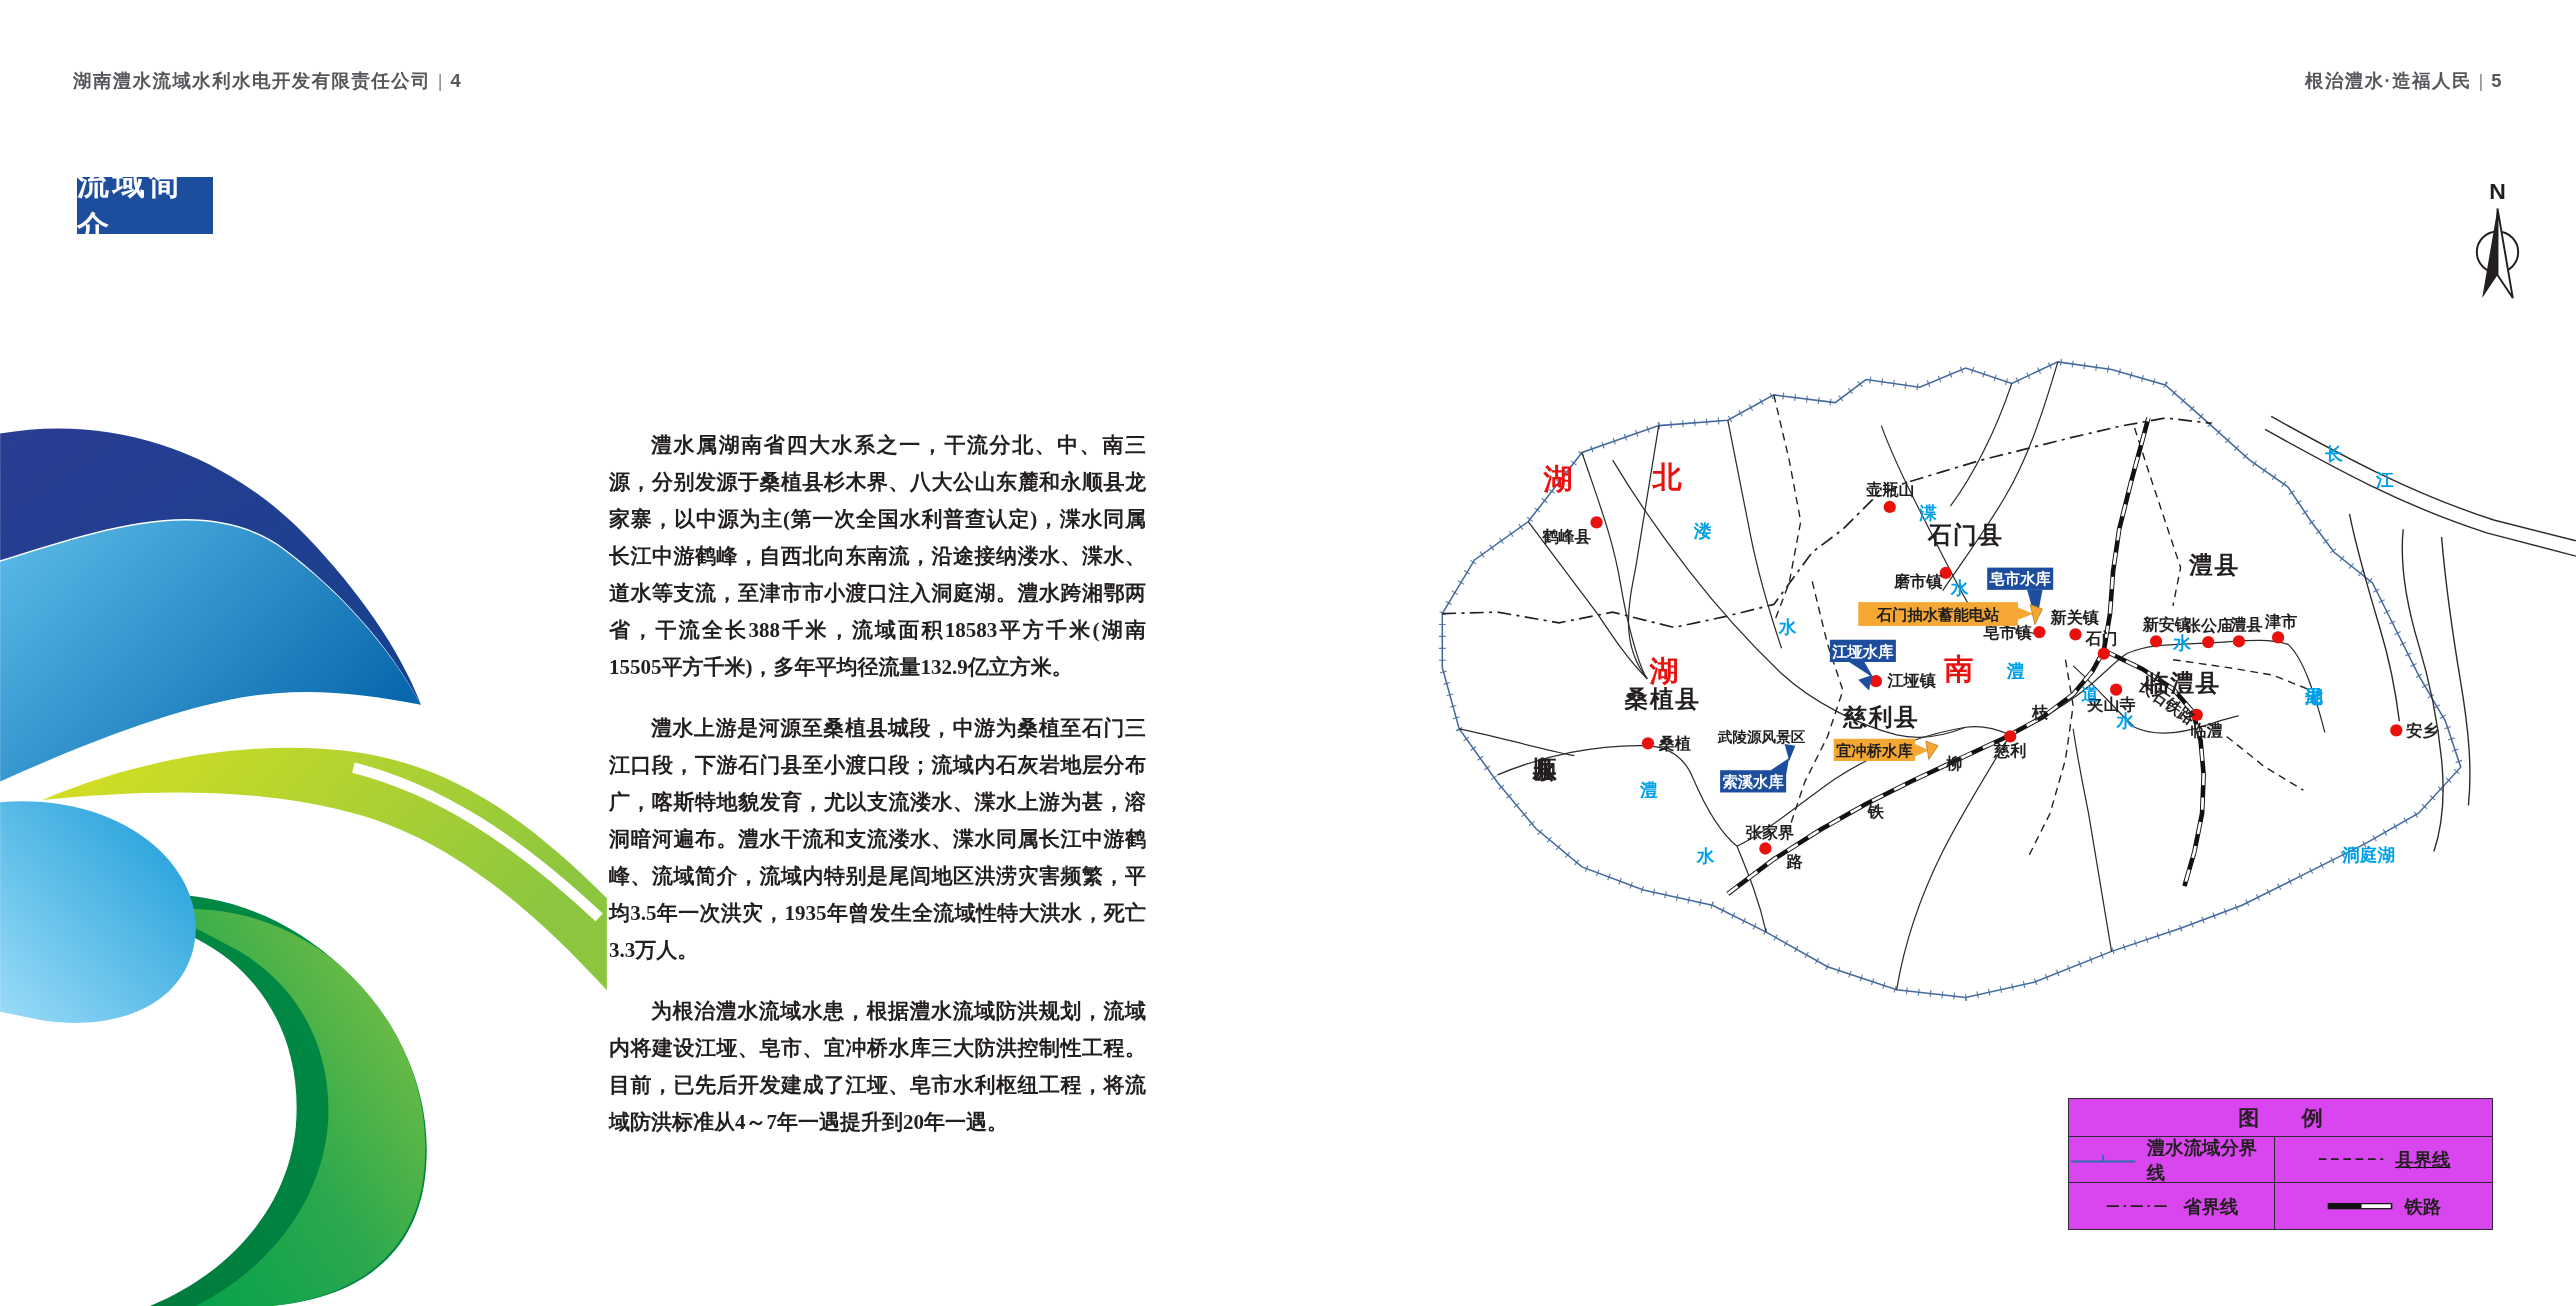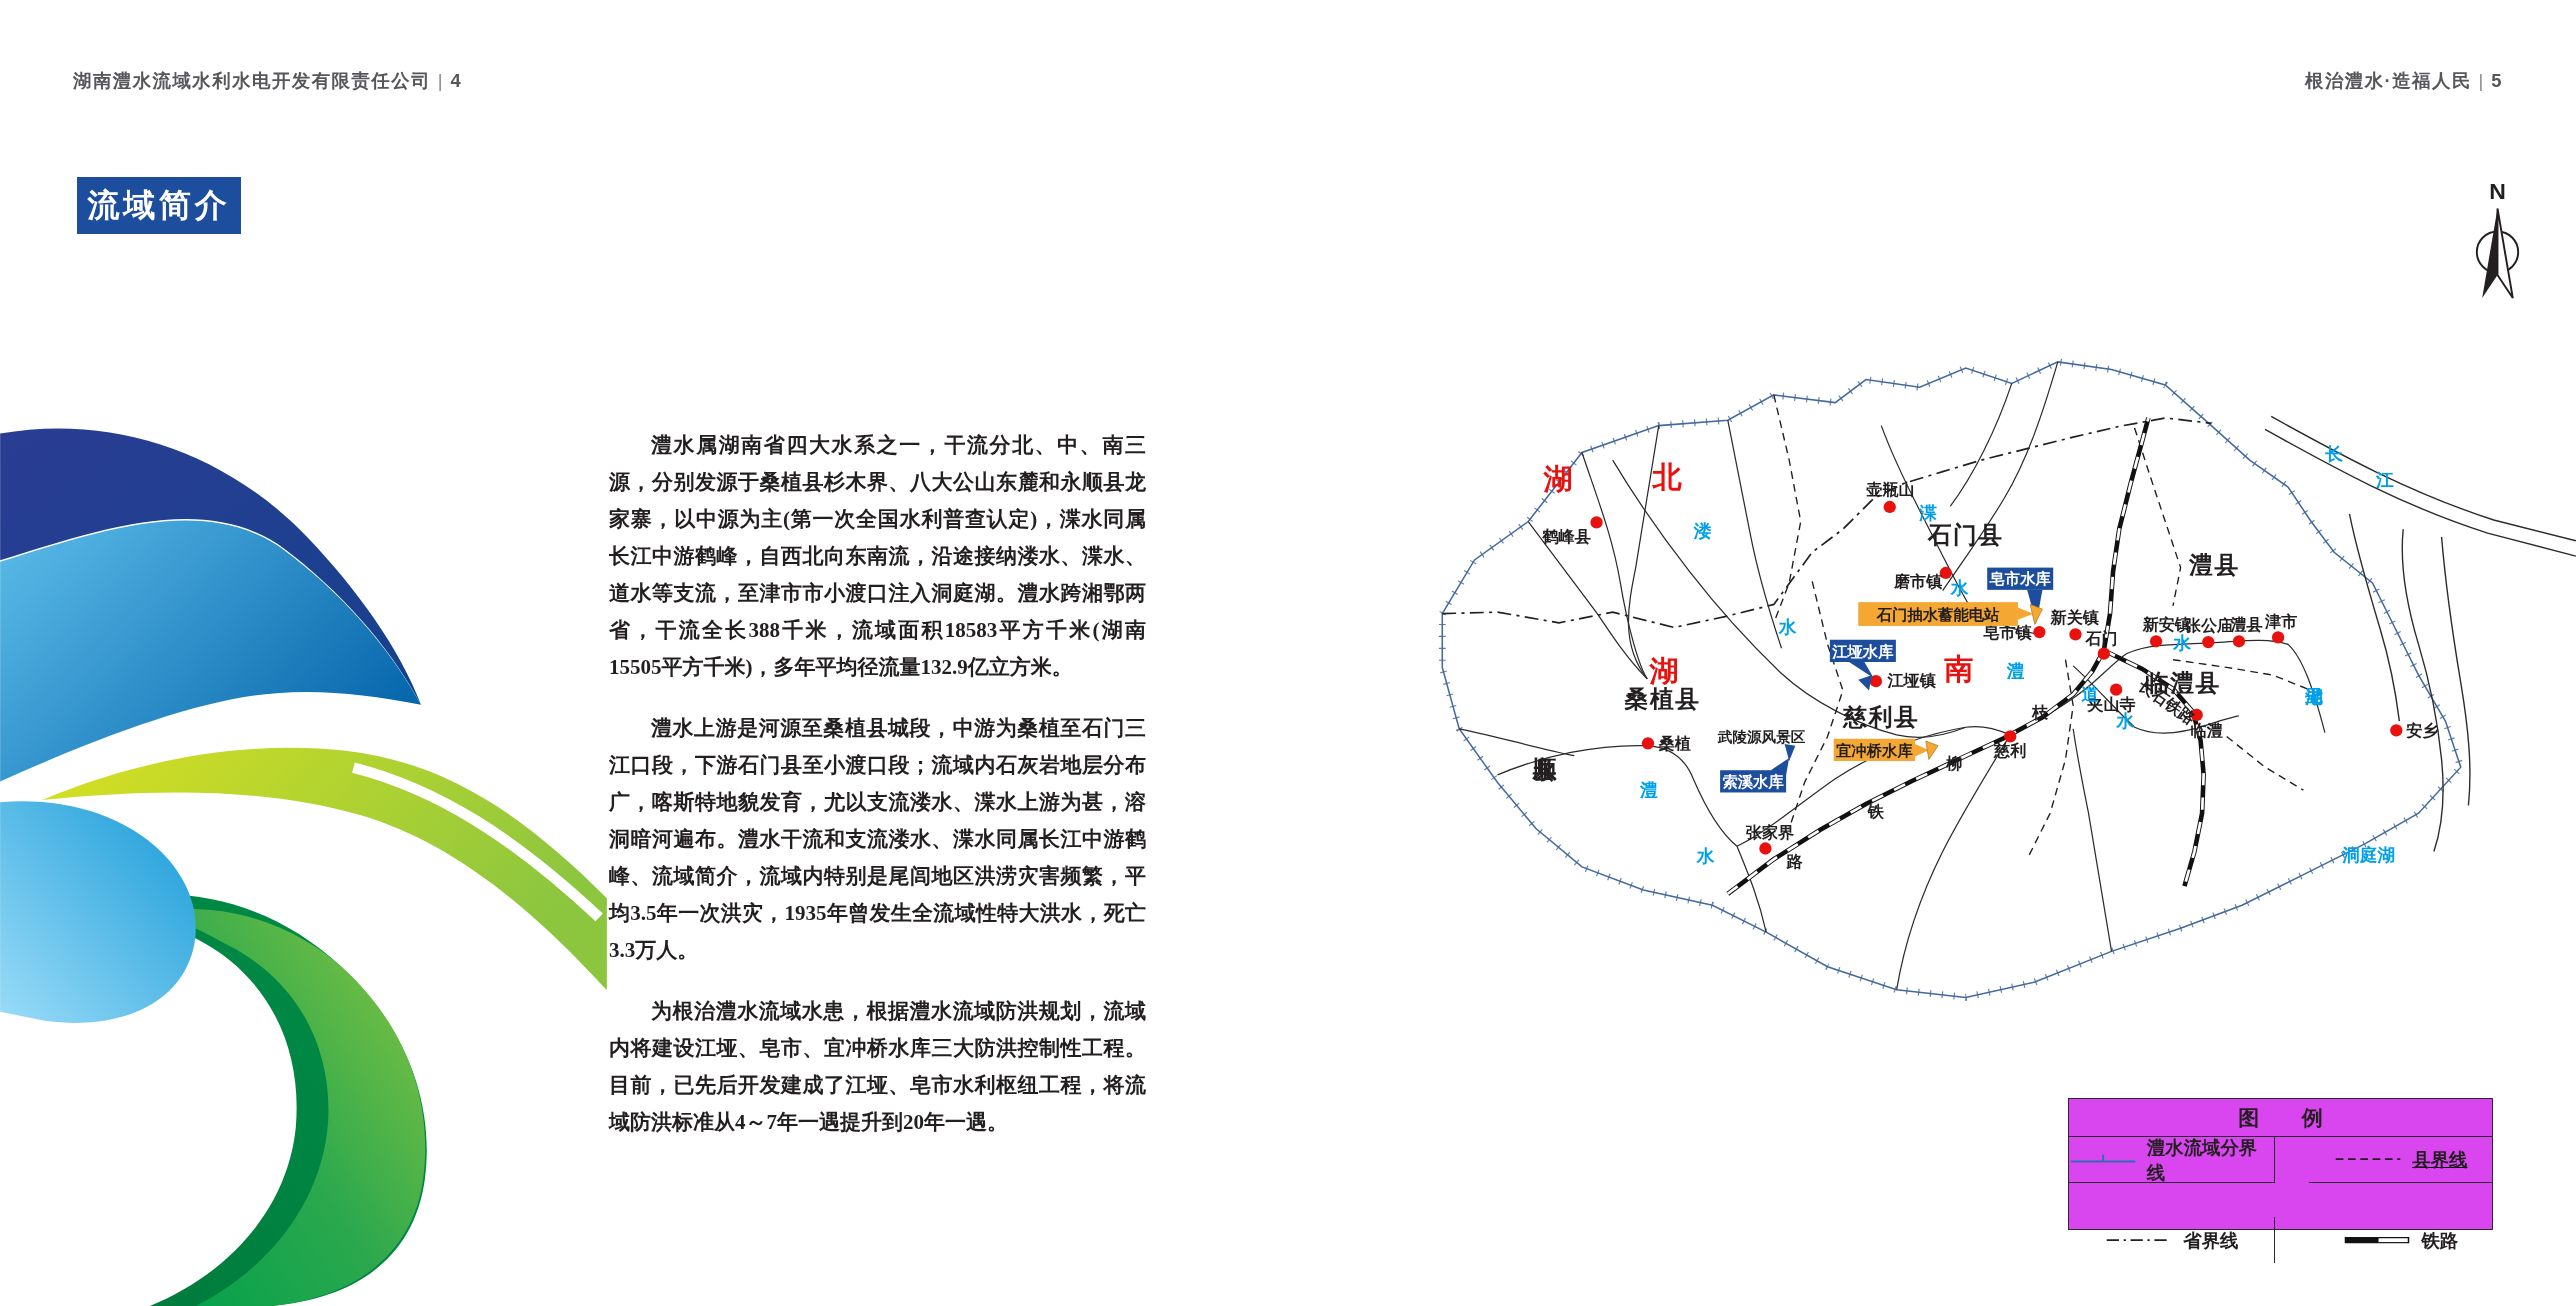--- a/index.html
+++ b/index.html
@@ -5,21 +5,21 @@
   html,body{margin:0;padding:0;background:#e8e8e8;}
   #canvas{position:relative;width:2576px;height:1306px;background:#ffffff;overflow:hidden;
           font-family:"Liberation Sans","DejaVu Sans",sans-serif;}
   
   .hdr{position:absolute;top:68px;display:flex;align-items:center;gap:2px;
        font-size:18.4px;font-weight:700;color:#58565b;letter-spacing:1.5px;}
   .hdr .sep{color:#8a888c;font-weight:400;margin:0 4.6px;}
   #hdr-left{left:73px;}
   #hdr-right{right:73px;}
   
-  .section-title-box{position:absolute;left:77px;top:177px;width:164px;height:57px;
+  .section-title-box{position:absolute;left:77px;top:177px;width:136px;height:57px;
        background:#1d4e9e;color:#ffffff;display:flex;align-items:center;justify-content:center;
        font-size:32px;font-weight:700;letter-spacing:3.8px;}
   .bodycol{position:absolute;left:609px;top:427px;width:537px;
        font-family:"Liberation Serif","DejaVu Serif",serif;
        font-size:21px;line-height:37px;font-weight:700;color:#231f20;
        text-align:justify;}
   .bodycol p{margin:0 0 24px 0;text-indent:2em;}
   .logo-wrap{position:absolute;left:0;top:399px;width:607px;height:907px;}
   
   .map-title{position:absolute;left:1682px;top:189px;width:599px;text-align:center;
@@ -33,21 +33,21 @@
   .t-river{fill:#00a0e9;font:700 23px "Liberation Sans",sans-serif;}
   .t-rail{fill:#231f20;font:700 21px "Liberation Sans",sans-serif;}
   .t-callout-blue{fill:#ffffff;font:700 20px "Liberation Sans",sans-serif;}
   .t-callout-orange{fill:#231f20;font:700 20px "Liberation Sans",sans-serif;}
   .t-scenic{fill:#231f20;font:700 19px "Liberation Sans",sans-serif;}
   
   .legend{position:absolute;left:2068px;top:1098px;width:425px;height:132px;
        border:1.5px solid #2b2a2e;background:#d946ef;box-sizing:border-box;}
   .legend-title{height:37px;line-height:37px;text-align:center;font-weight:700;font-size:21px;
        letter-spacing:10.7px;text-indent:10.7px;border-bottom:1.5px solid #2b2a2e;color:#231f20;}
-  .legend-grid{display:grid;grid-template-columns:206px 1fr;gap:34px;}
+  .legend-grid{display:grid;grid-template-columns:206px 1fr;}
   .lcell{height:46px;display:flex;align-items:center;justify-content:center;gap:10.7px;box-sizing:border-box;}
   .lcell:nth-child(1){border-right:1.5px solid #2b2a2e;border-bottom:1.5px solid #2b2a2e;}
   .lcell:nth-child(2){border-bottom:1.5px solid #2b2a2e;text-decoration:underline;}
   .lcell:nth-child(3){border-right:1.5px solid #2b2a2e;}
   .lcell .lbl{font-weight:700;font-size:18.4px;color:#231f20;}
 </style>
 </head>
 <body>
 
 <div id="canvas">

